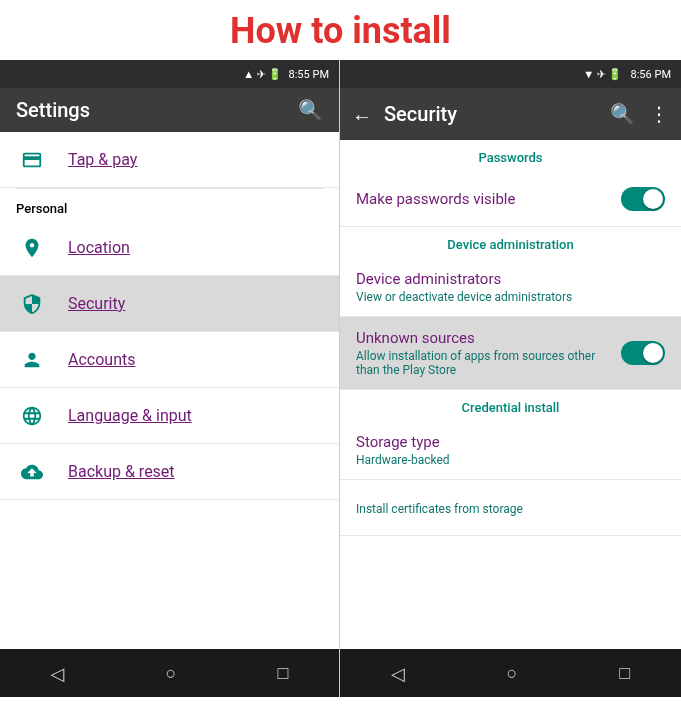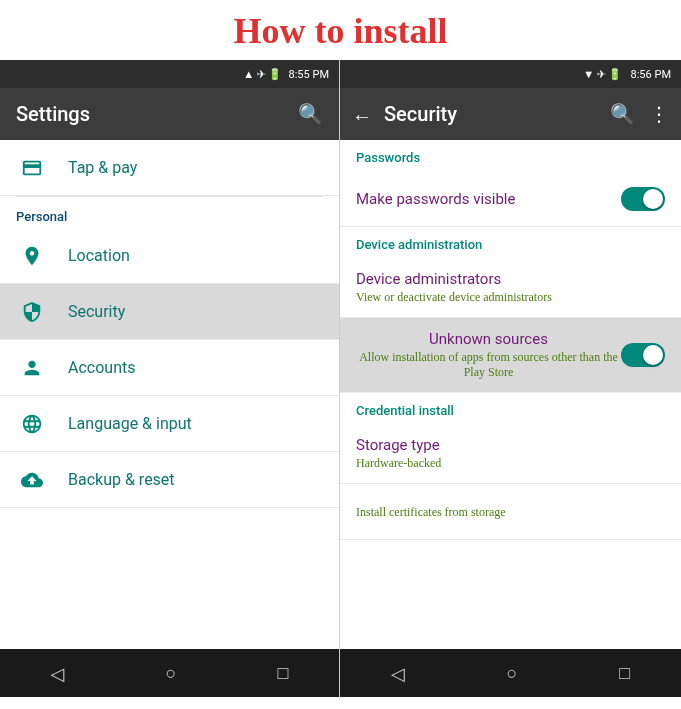--- a/index.html
+++ b/index.html
@@ -13,21 +13,20 @@
     }
 
     
     .page-title {
       text-align: center;
       padding: 10px 0 8px;
       font-size: 36px;
       font-weight: bold;
       color: #e03030;
       background: #fff;
-      font-family: Liberation Serif, serif;
     }
 
     
     .panels {
       display: flex;
       width: 681px;
       height: 637px;
     }
 
     
@@ -47,21 +46,21 @@
       display: flex;
       align-items: center;
       justify-content: flex-end;
       padding: 0 10px;
       color: #fff;
       font-size: 11px;
     }
 
     .left-toolbar {
       background: #3c3c3c;
-      height: 52px;
+      height: 44px;
       display: flex;
       align-items: center;
       padding: 0 16px;
       color: #fff;
     }
 
     .left-toolbar-title {
       font-size: 20px;
       font-weight: 500;
       flex: 1;
@@ -96,26 +95,27 @@
       margin-right: 20px;
       color: #00897b;
       font-size: 22px;
       display: flex;
       align-items: center;
       justify-content: center;
     }
 
     .settings-item-text {
       font-size: 16px;
-      color: #0f766e;
+      color: #701a75;
+      text-decoration: underline;
     }
 
     .section-header {
       padding: 12px 16px 4px;
-      color: #0c4a6e;
+      color: #000000;
       font-size: 13px;
       font-weight: 500;
     }
 
     .left-navbar {
       height: 48px;
       background: #1a1a1a;
       display: flex;
       align-items: center;
       justify-content: space-around;
@@ -180,49 +180,48 @@
       flex: 1;
       overflow-y: auto;
       background: #fff;
     }
 
     .right-section-header {
       padding: 10px 16px 6px;
       color: #00897b;
       font-size: 13px;
       font-weight: 500;
+      text-align: center;
     }
 
     .right-item {
       display: flex;
       align-items: center;
       padding: 12px 16px;
       border-bottom: 1px solid #e8e8e8;
       min-height: 56px;
     }
 
     .right-item.highlighted {
       background: #d9d9d9;
-      text-align: center;
     }
 
     .right-item-text {
       flex: 1;
     }
 
     .right-item-title {
       font-size: 15px;
       color: #701a75;
     }
 
     .right-item-subtitle {
       font-size: 12px;
-      color: #4d7c0f;
+      color: #0f766e;
       margin-top: 2px;
-      font-family: Liberation Serif, serif;
     }
 
     .toggle {
       width: 44px;
       height: 24px;
       border-radius: 12px;
       background: #00897b;
       position: relative;
       flex-shrink: 0;
     }

